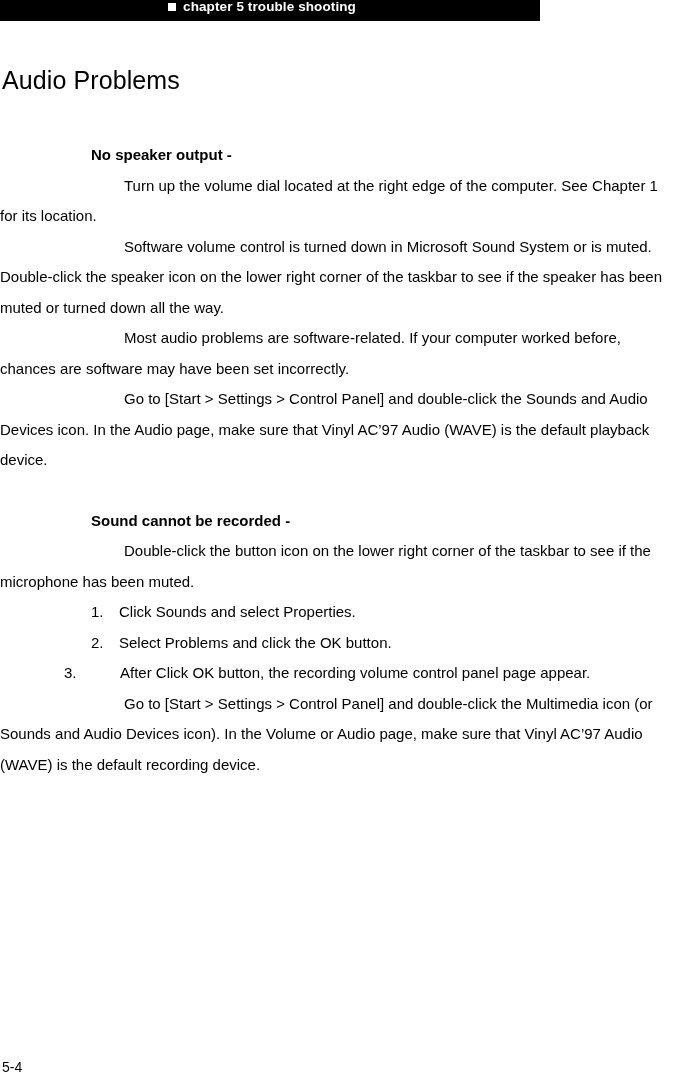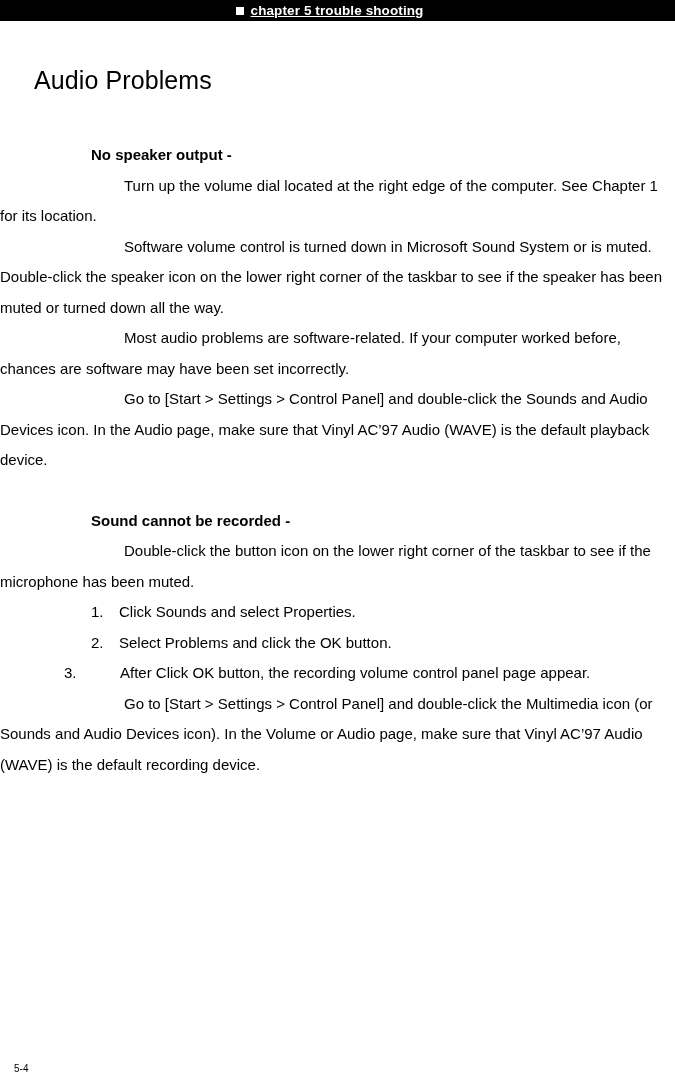--- a/index.html
+++ b/index.html
@@ -18,28 +18,27 @@
   .page {
     position: relative;
     width: 675px;
     height: 1086px;
   }
   
   .header-bar {
     position: absolute;
     left: 0;
     top: 0;
-    width: 675px;
+    width: 540px;
     height: 21px;
     background: #000000;
     color: #ffffff;
     display: flex;
-    align-items: center;
+    align-items: flex-start;
     justify-content: center;
-    text-decoration: underline;
   }
   .header-inner {
     display: flex;
     align-items: center;
     gap: 7px;
     transform: translateX(-8px);
   }
   .header-square {
     display: inline-block;
     width: 8px;
@@ -54,21 +53,20 @@
   }
   
   .page-title {
     position: absolute;
     left: 2px;
     top: 68px;
     font-size: 25px;
     font-weight: normal;
     line-height: 1;
     letter-spacing: 0.1px;
-    margin-left: 32px;
   }
   
   .content {
     position: absolute;
     left: 91px;
     top: 140px;
     width: 586px;
     font-size: 15px;
     line-height: 30.5px;
   }
@@ -95,23 +93,23 @@
     padding-left: 0;
     position: relative;
   }
   .numbered-item .num {
     display: inline-block;
     width: 28px;
   }
   
   .footer {
     position: absolute;
-    left: 14px;
+    left: 2px;
     bottom: 12px;
-    font-size: 10px;
+    font-size: 14px;
     line-height: 1;
   }
   .hidden-spacer { display: inline-block; width: 22px; }
 </style>
 </head>
 <body>
 
 <div class="page">
 
   <div class="header-bar">

